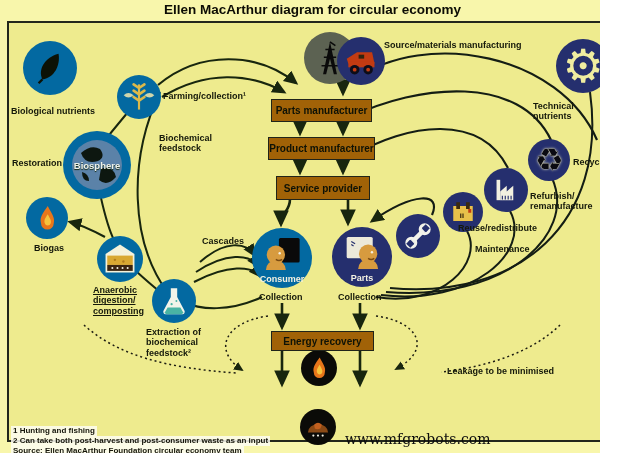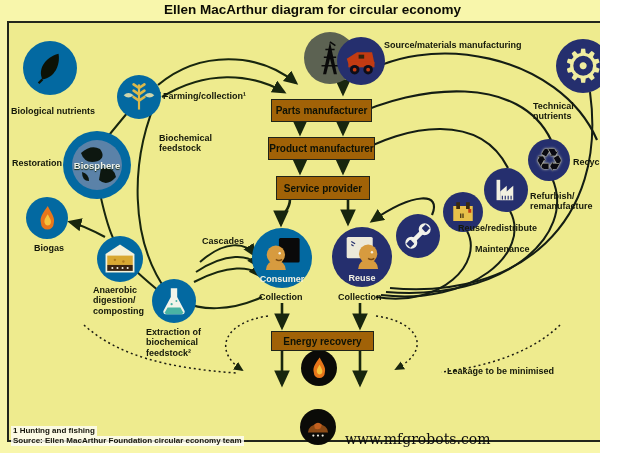--- a/index.html
+++ b/index.html
@@ -219,21 +219,21 @@
 
   <div class="node navy" style="left:332px;top:227px;width:60px;height:60px;">
     <svg width="46" height="36" viewBox="0 0 60 46" style="margin-bottom:8px">
       <rect x="10" y="2" width="34" height="28" rx="2" fill="#ece9da"></rect>
       <path d="M16 8 l5 3 M16 12 l3 2" stroke="#252f6e" stroke-width="1.6"></path>
       <circle cx="38" cy="24" r="12" fill="#d79b3f"></circle>
       <path d="M25 44 a13 13 0 0 1 26 0 z" fill="#d79b3f"></path>
       <circle cx="43" cy="22" r="1.6" fill="#f5efe0"></circle>
       <path d="M38 30 q4 3 8 0" stroke="#7a4a12" stroke-width="2" fill="none"></path>
     </svg>
-    <div class="inlabel">Reuse</div>
+    <div class="inlabel">Parts</div>
   </div>
 
   <div class="node black" style="left:301px;top:350px;width:36px;height:36px;">
     <svg width="26" height="26" viewBox="0 0 40 40">
       <path d="M21 4 C14 14 10 19 12 27 a8.5 8.5 0 0 0 17 0 C31 19 26 14 21 4 z" fill="#e8761a"></path>
       <path d="M21 15 c-4 6 -5 8 -4 12 a4.2 4.2 0 0 0 8 0 c1 -4 -1 -6 -4 -12 z" fill="#f6c33c"></path>
     </svg>
   </div>
 
   <div class="node black" style="left:300px;top:409px;width:36px;height:36px;">
@@ -258,36 +258,37 @@
   <div class="gbox" style="left:271px;top:331px;width:101px;height:18px;">
     <span>Energy recovery</span>
   </div>
 
   <div class="label" style="left:11px;top:106px;">Biological nutrients</div>
   <div class="label" style="left:12px;top:158px;">Restoration</div>
   <div class="label" style="left:163px;top:91px;">Farming/collection¹</div>
   <div class="label" style="left:159px;top:133px;">Biochemical
 feedstock</div>
   <div class="label" style="left:34px;top:243px;">Biogas</div>
-  <div class="label" style="left:93px;top:285px;">Anaerobic
+  <div class="label" style="left:93px;top:285px;text-decoration:underline;">Anaerobic
 digestion/
 composting</div>
   <div class="label" style="left:146px;top:327px;">Extraction of
 biochemical
 feedstock²</div>
   <div class="label" style="left:384px;top:40px;">Source/materials manufacturing</div>
   <div class="label" style="left:533px;top:101px;">Technical nutrients</div>
   <div class="label" style="left:573px;top:157px;">Recycle</div>
   <div class="label" style="left:530px;top:191px;">Refurbish/
 remanufacture</div>
   <div class="label" style="left:458px;top:223px;">Reuse/redistribute</div>
   <div class="label" style="left:441px;top:244px;padding-left:34px;">Maintenance</div>
   <div class="label" style="left:202px;top:236px;">Cascades</div>
   <div class="label" style="left:259px;top:292px;">Collection</div>
   <div class="label" style="left:338px;top:292px;">Collection</div>
   <div class="label" style="left:447px;top:366px;">Leakage to be minimised</div>
 
   <div id="footnotes">
     <span>1 Hunting and fishing</span>
+    <span>2 Can take both post-harvest and post-consumer waste as an input</span>
     <span>Source: Ellen MacArthur Foundation circular economy team</span>
   </div>
   <div id="watermark">www.mfgrobots.com</div>
 </div>
 
 </body></html>

